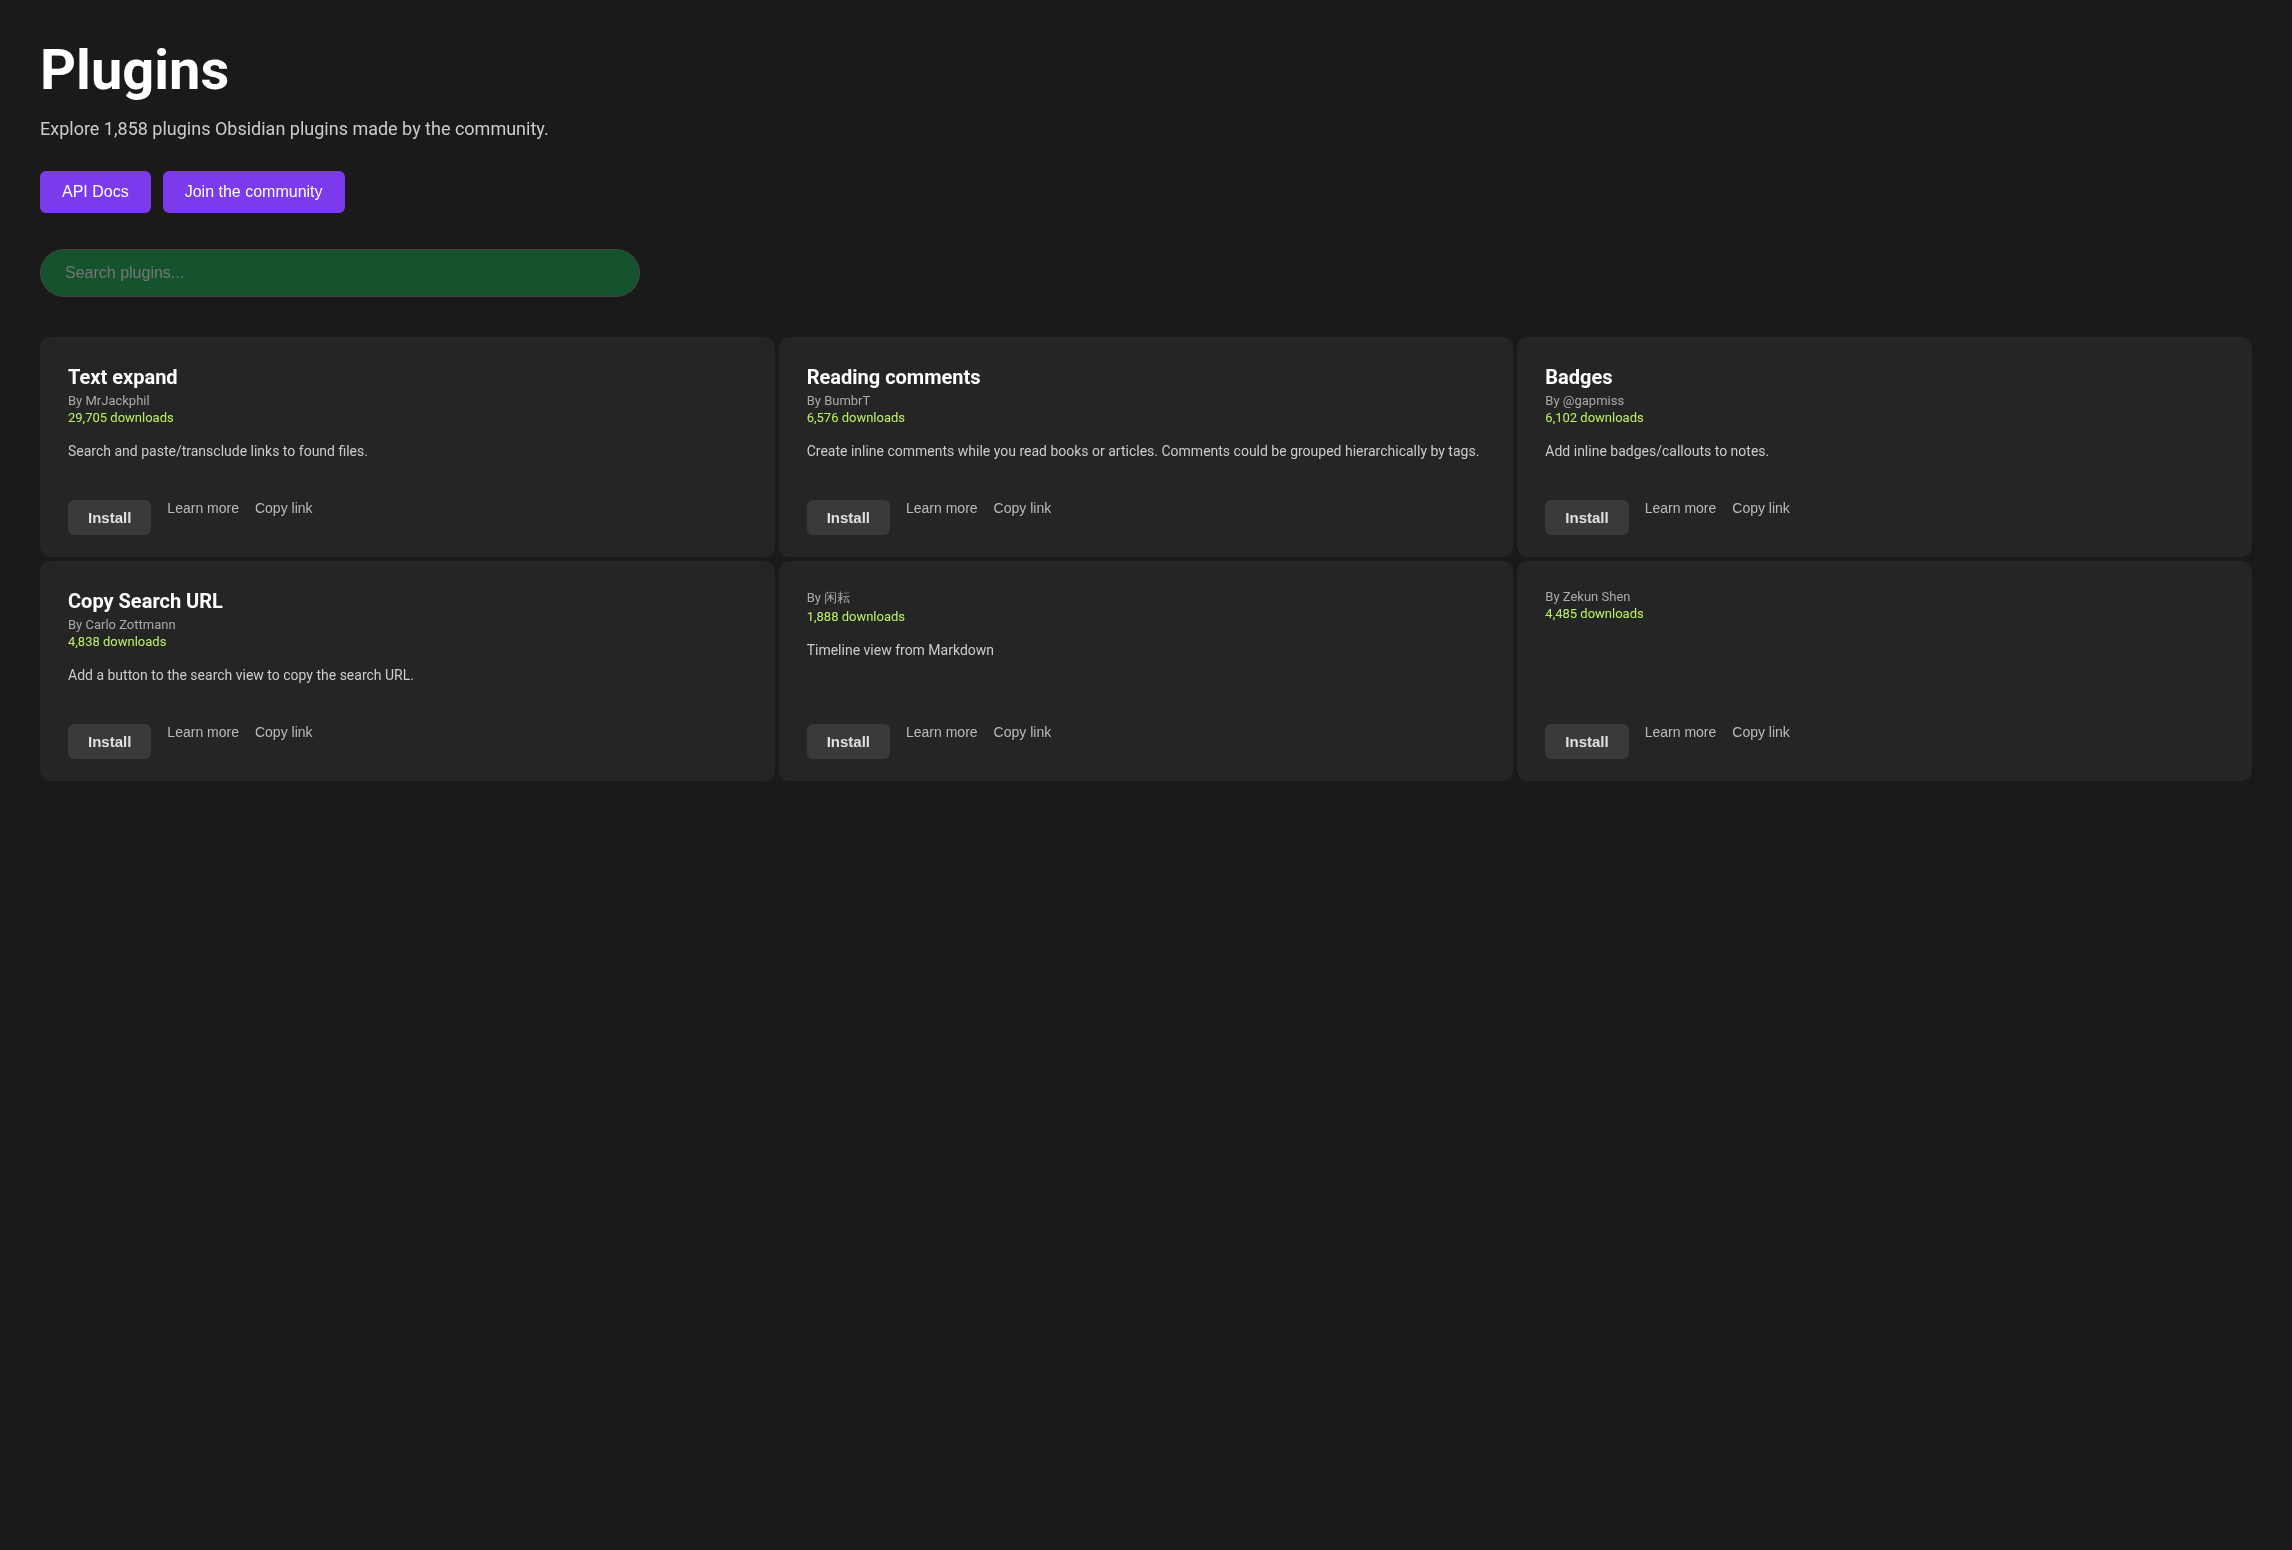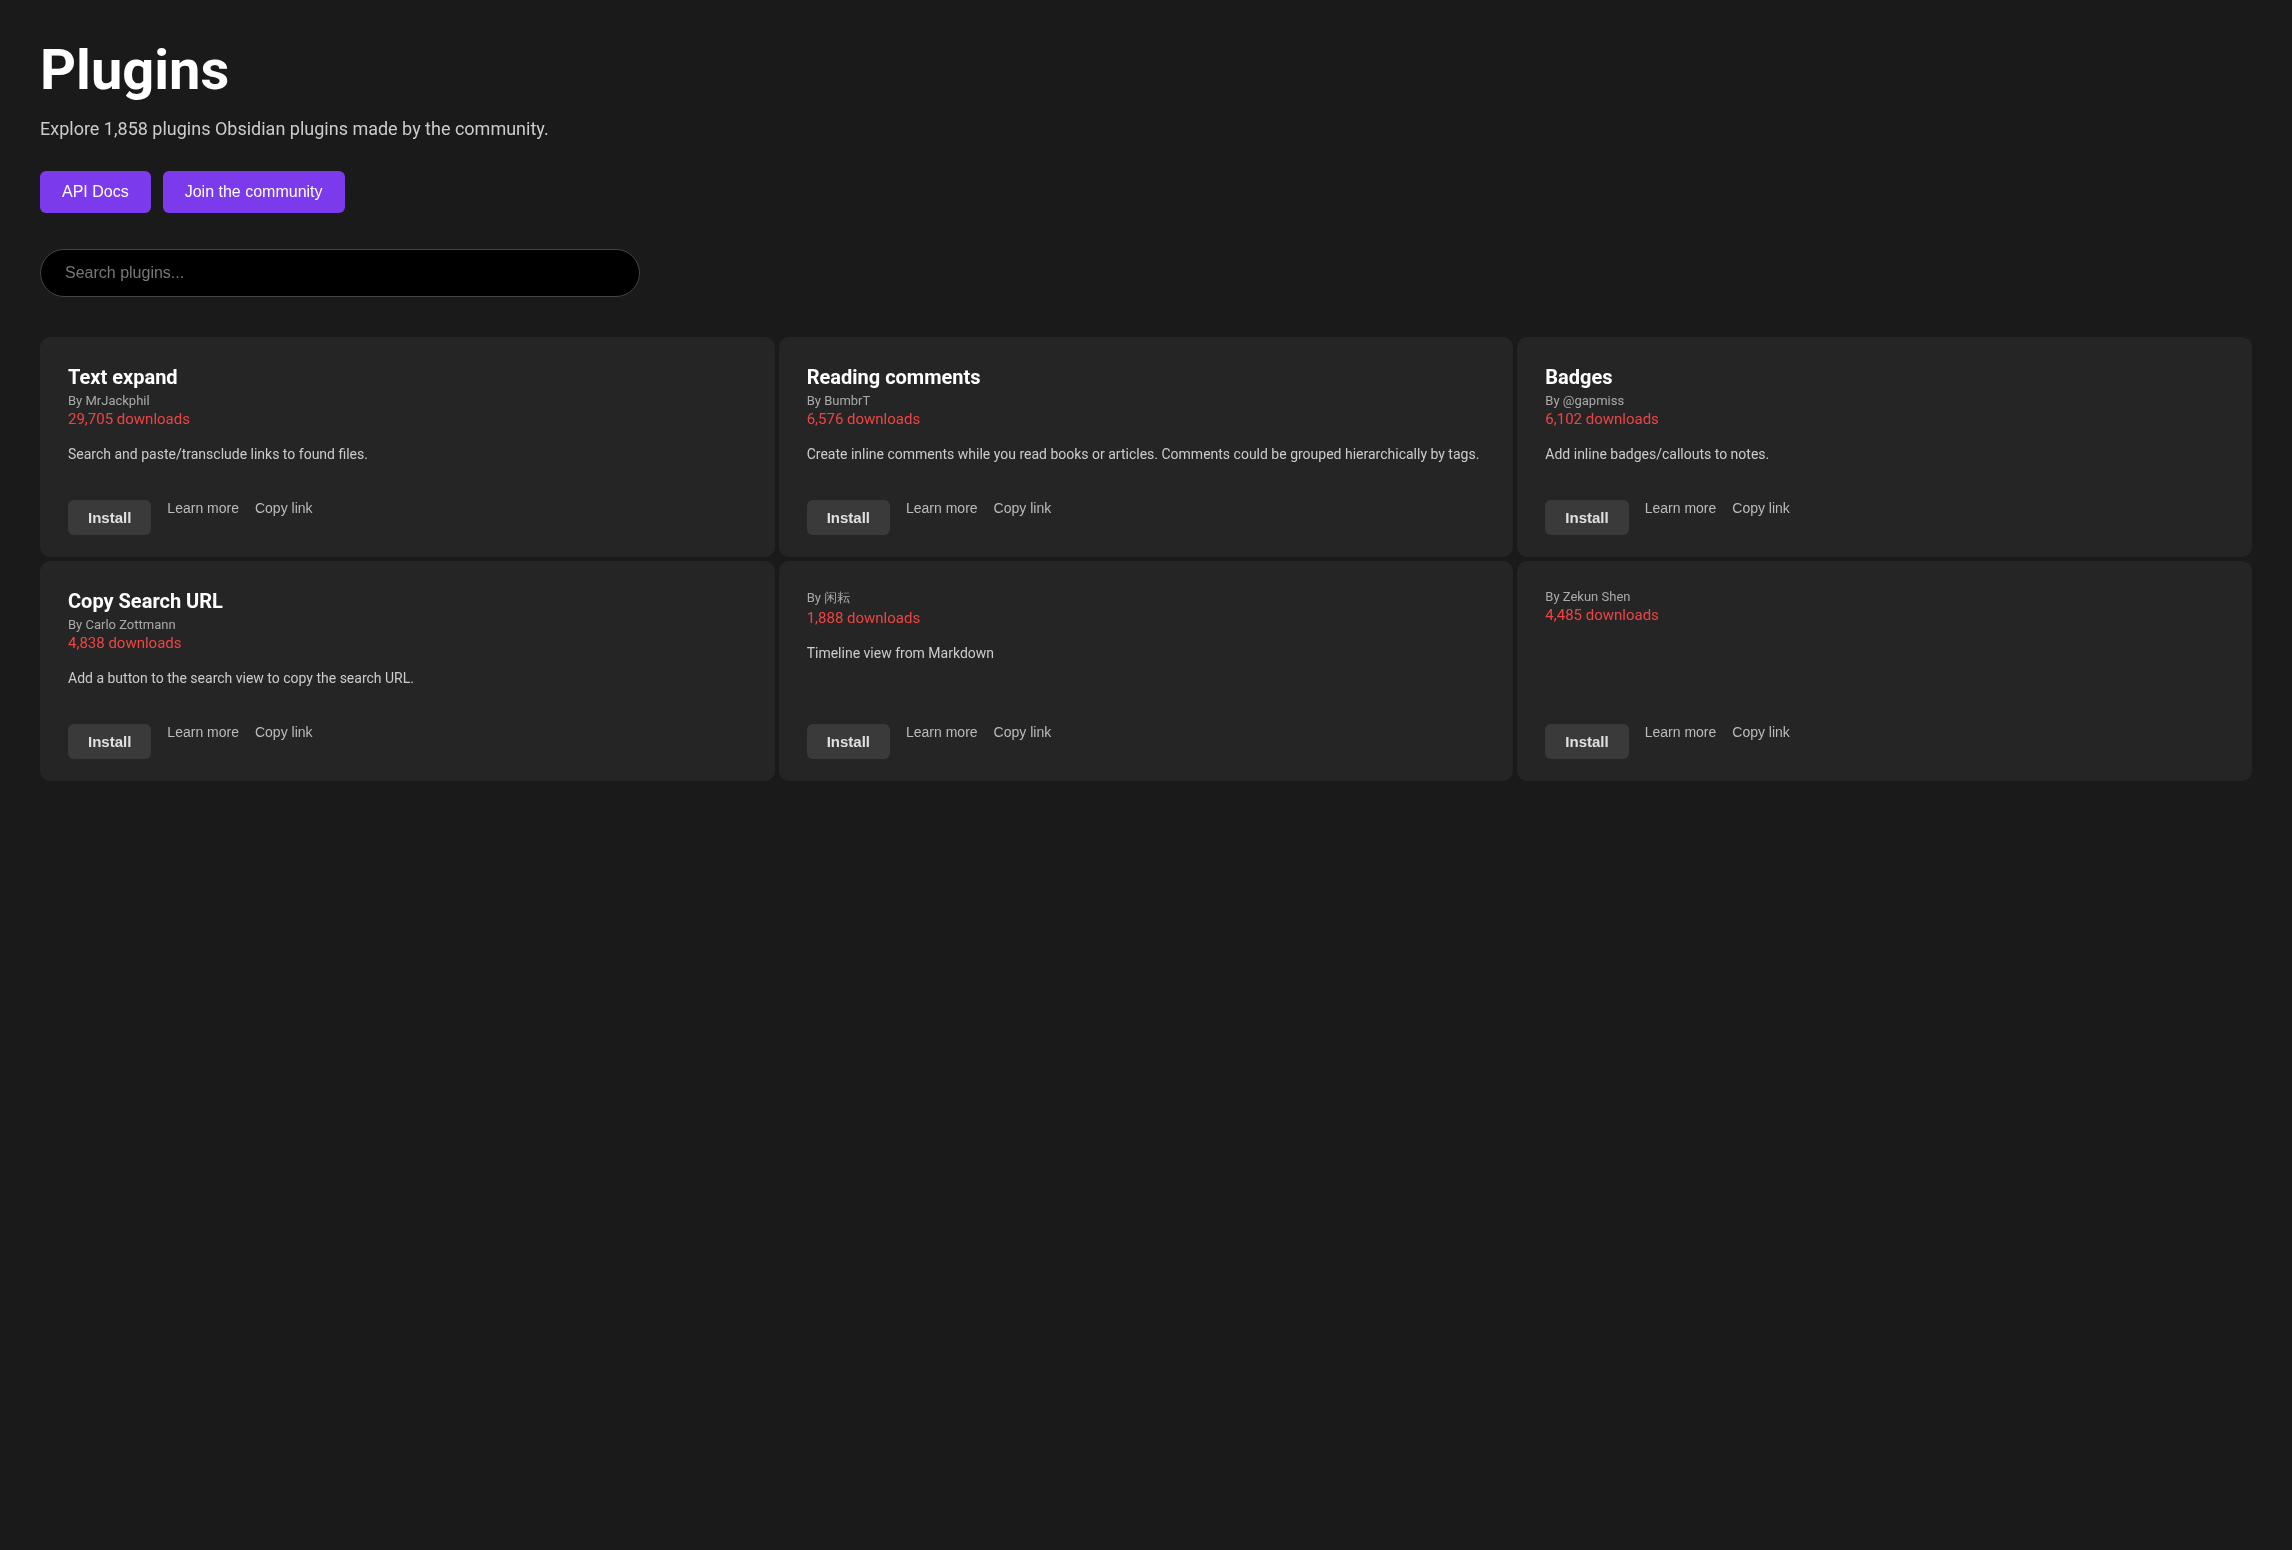--- a/index.html
+++ b/index.html
@@ -32,21 +32,21 @@
       color: #ffffff;
       border: none;
       border-radius: 6px;
       padding: 12px 22px;
       font-size: 16px;
       font-weight: 500;
       cursor: pointer;
     }
     .search-bar {
       width: 600px;
-      background-color: #000000;
+      background-color: #14532d;
       border: 1px solid #444;
       border-radius: 30px;
       padding: 14px 24px;
       font-size: 16px;
       color: #999;
       margin-bottom: 40px;
       outline: none;
     }
     .search-bar::placeholder { color: #777; }
     .plugins-grid {
@@ -67,22 +67,22 @@
       font-weight: 700;
       color: #ffffff;
       margin-bottom: 4px;
     }
     .plugin-author {
       font-size: 13px;
       color: #aaa;
       margin-bottom: 2px;
     }
     .plugin-downloads {
-      font-size: 15px;
-      color: #ef4444;
+      font-size: 13px;
+      color: #bef264;
       margin-bottom: 16px;
     }
     .plugin-description {
       font-size: 14px;
       color: #ccc;
       line-height: 1.55;
       flex: 1;
       margin-bottom: 20px;
     }
     .plugin-actions {

